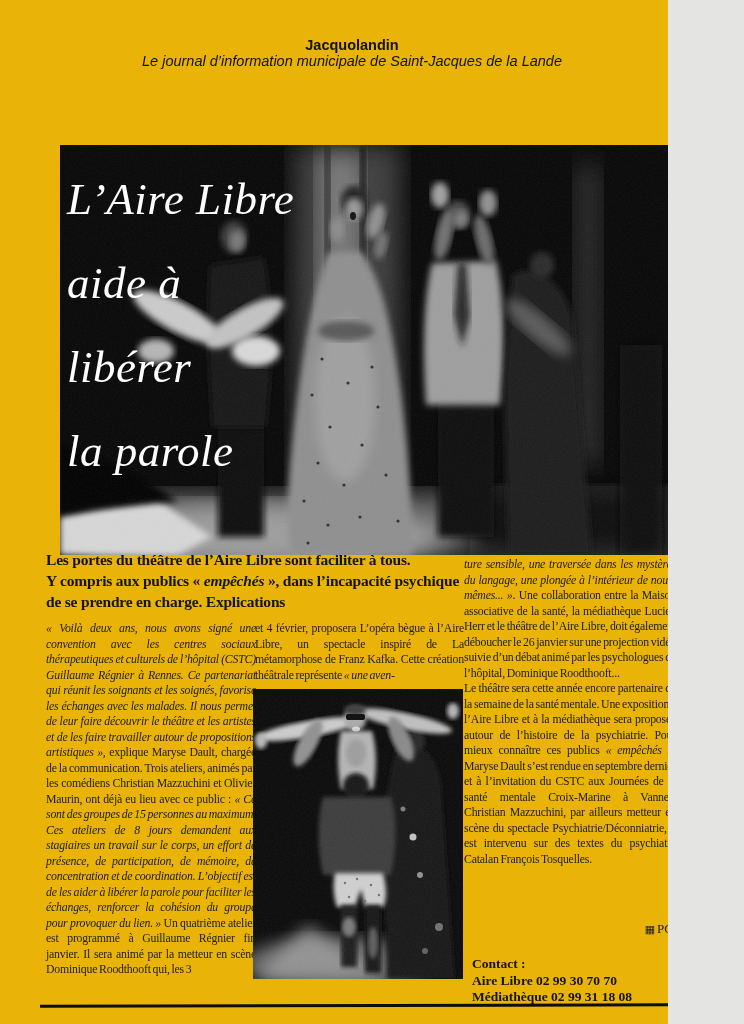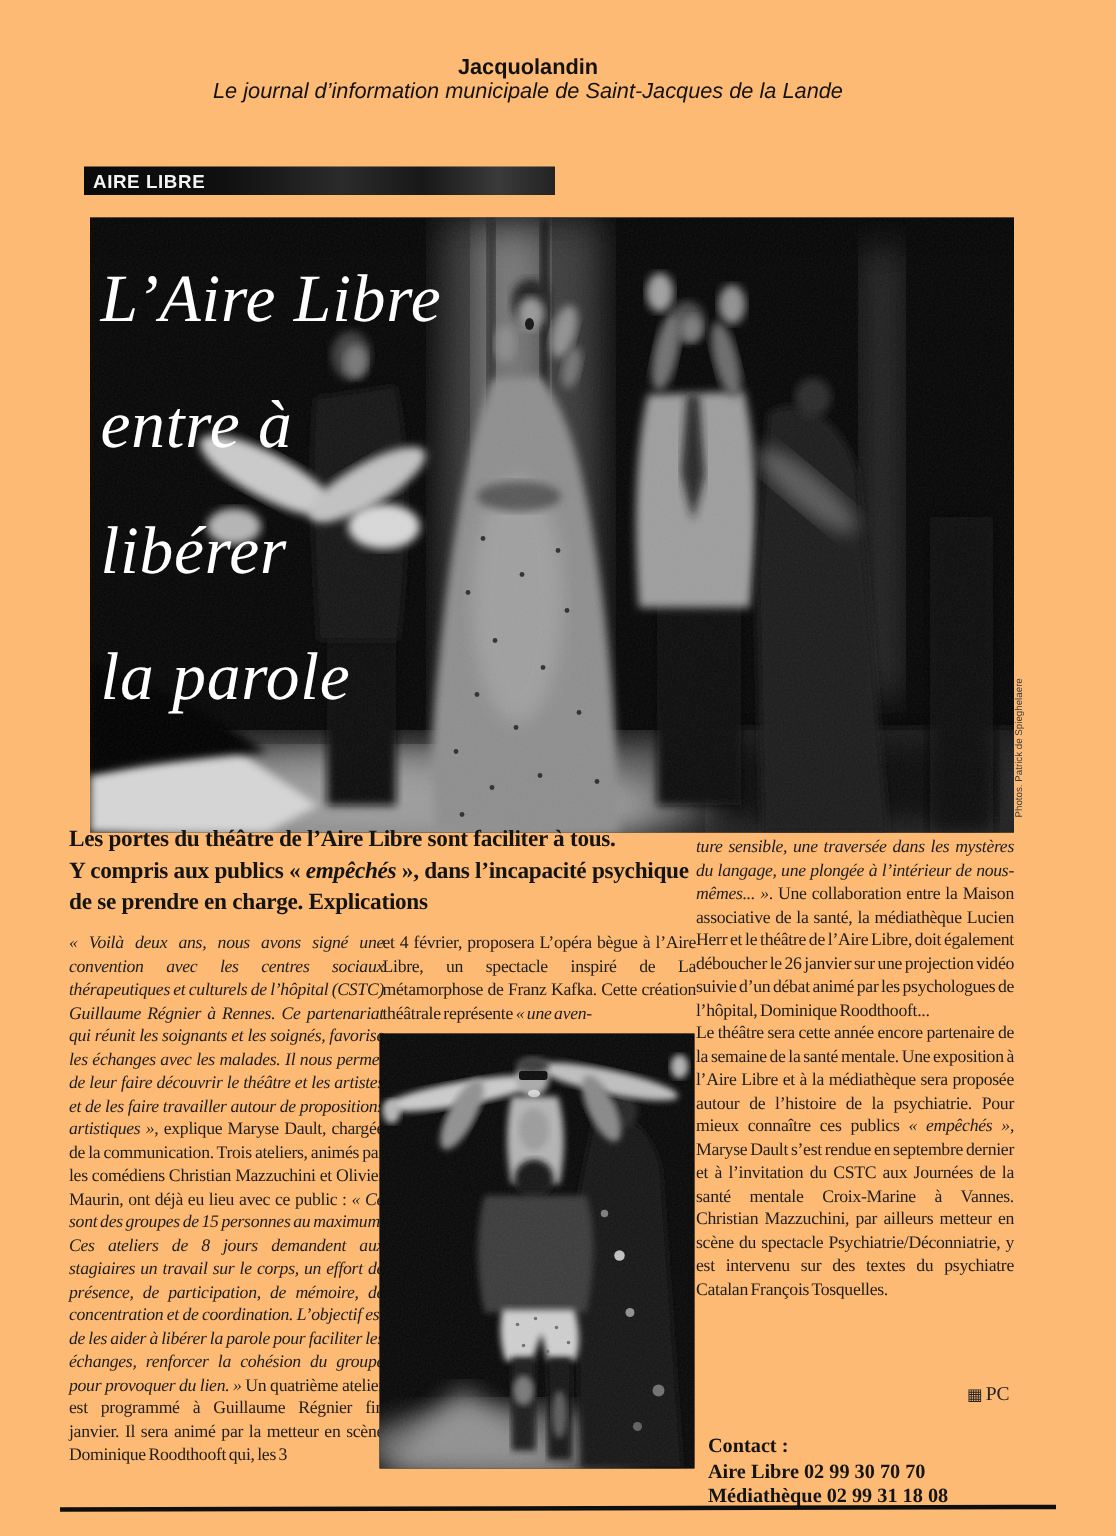--- a/index.html
+++ b/index.html
@@ -1,16 +1,16 @@
 <!DOCTYPE html>
 <html><head>
 <meta charset="utf-8">
 <style>
   html,body{margin:0;padding:0;background:#e4e4e2;}
-  .page{position:relative;width:744px;height:1024px;background:#fdba74;overflow:hidden;
+  .page{position:relative;width:668px;height:1024px;background:#eab308;overflow:hidden;
         font-family:"Liberation Serif",serif;color:#1c1c1c;text-decoration:underline;}
   
   .masthead{position:absolute;top:37px;left:20px;width:664px;text-align:center;
             font-family:"Liberation Sans",sans-serif;color:#121212;}
   .mh-title{font-size:14.5px;font-weight:bold;}
   .mh-sub{font-size:14.5px;font-style:italic;margin-top:0;}
   .mh-date{font-size:14.5px;font-weight:bold;margin-top:3px;}
   
   .section-bar{position:absolute;left:56px;top:111px;width:314px;height:19px;display:flex;align-items:center;
      background:linear-gradient(90deg,#0a0a0a 0%,#101010 30%,#2b2b2b 55%,#181818 72%,#3a3a3a 88%,#232323 100%);}
@@ -47,23 +47,20 @@
 </head>
 <body>
 
 <div class="page">
 
   <header class="masthead">
     <div class="mh-title">Jacquolandin</div>
     <div class="mh-sub">Le journal d’information municipale de Saint-Jacques de la Lande</div>
   </header>
 
-  <div class="section-bar">
-    <span class="section-label">AIRE LIBRE</span>
-  </div>
 
   <figure class="photo-main">
     <svg viewBox="0 0 616 410" preserveAspectRatio="none">
       <defs>
         <filter id="b3a">
             <feGaussianBlur stdDeviation="3"></feGaussianBlur>
           </filter>
         <filter id="b6a">
             <feGaussianBlur stdDeviation="6"></feGaussianBlur>
           </filter>
@@ -144,21 +141,21 @@
       <g>
         <path d="M452,130 C470,118 500,130 512,170 L532,410 L448,410 L444,240 Z" fill="#1a1a1a" filter="url(#b3a)"></path>
         <ellipse cx="482" cy="120" rx="12" ry="13" fill="#2c2c2c" filter="url(#b3a)"></ellipse>
         <ellipse cx="478" cy="182" rx="42" ry="12" transform="rotate(40 478 182)" fill="#6a6a6a" opacity=".8" filter="url(#b6a)"></ellipse>
         <rect x="560" y="200" width="42" height="210" fill="#101010" filter="url(#b6a)"></rect>
       </g>
       <rect width="616" height="410" filter="url(#gr1)" opacity="0.11"></rect>
     </svg>
     <div class="headline">
       <div>L’Aire Libre</div>
-      <div>entre à</div>
+      <div>aide à</div>
       <div>libérer</div>
       <div>la parole</div>
     </div>
   </figure>
 
   <div class="credit">Photos. Patrick de Spieghelaere</div>
 
   <p class="standfirst"><span>Les portes du théâtre de l’Aire Libre sont faciliter à tous.
 Y compris aux publics « </span><span class="it">empêchés</span><span> », dans l’incapacité psychique
 de se prendre en charge. Explications</span></p>

